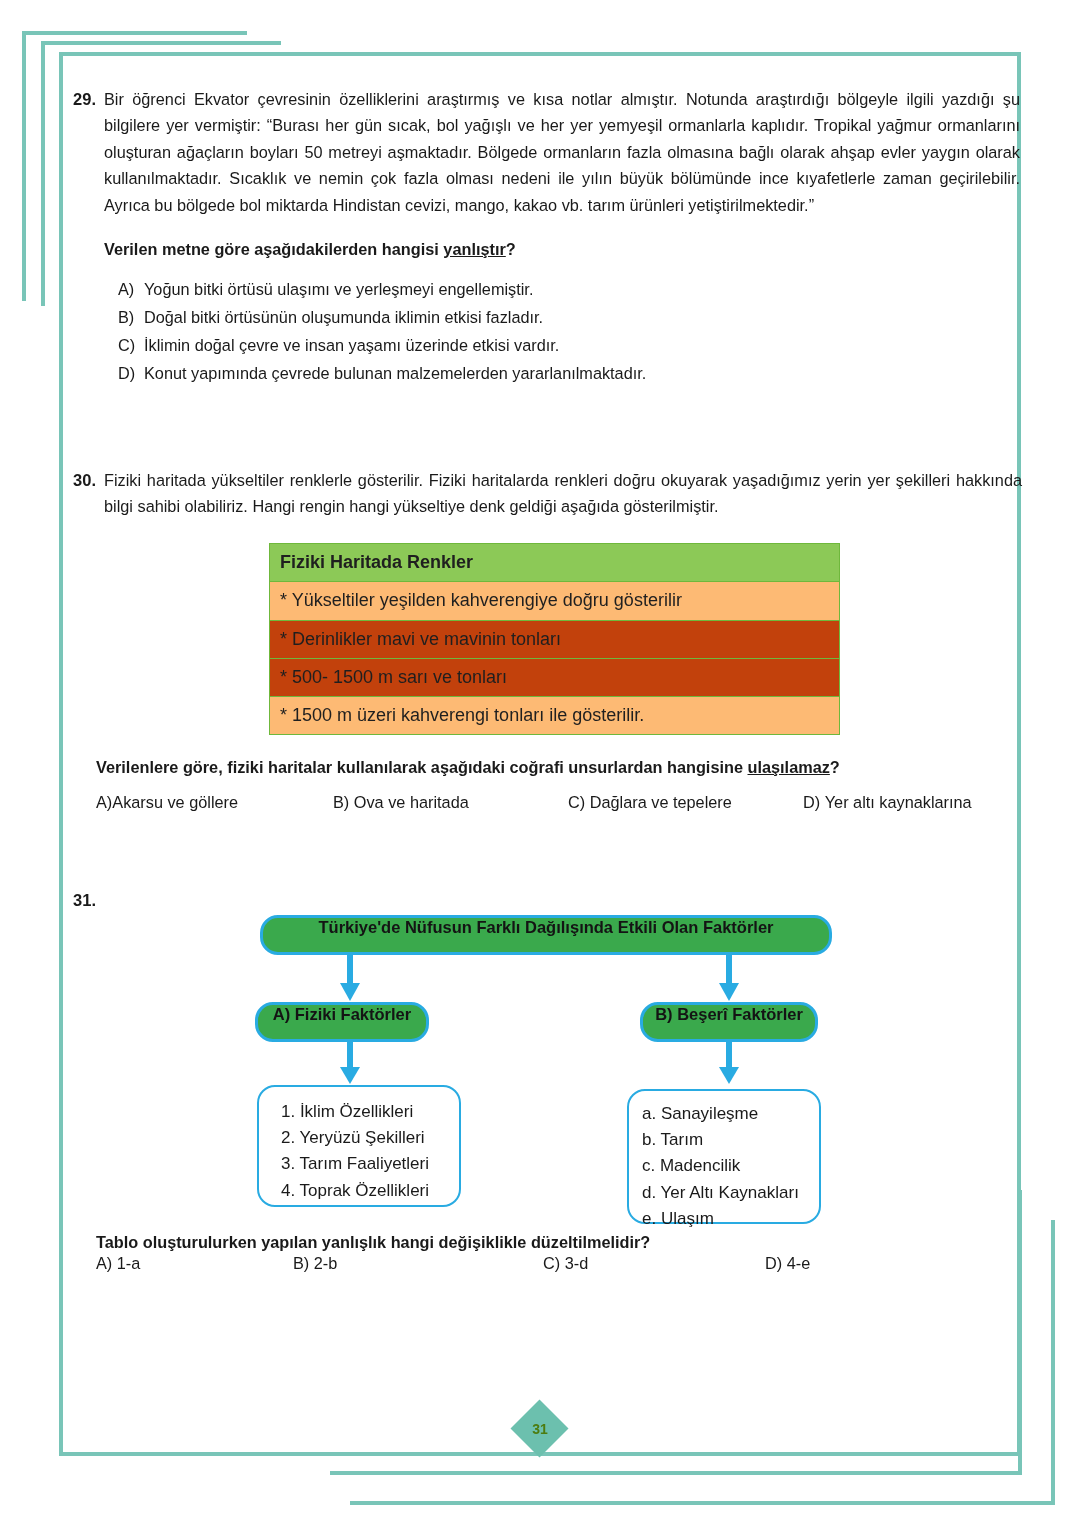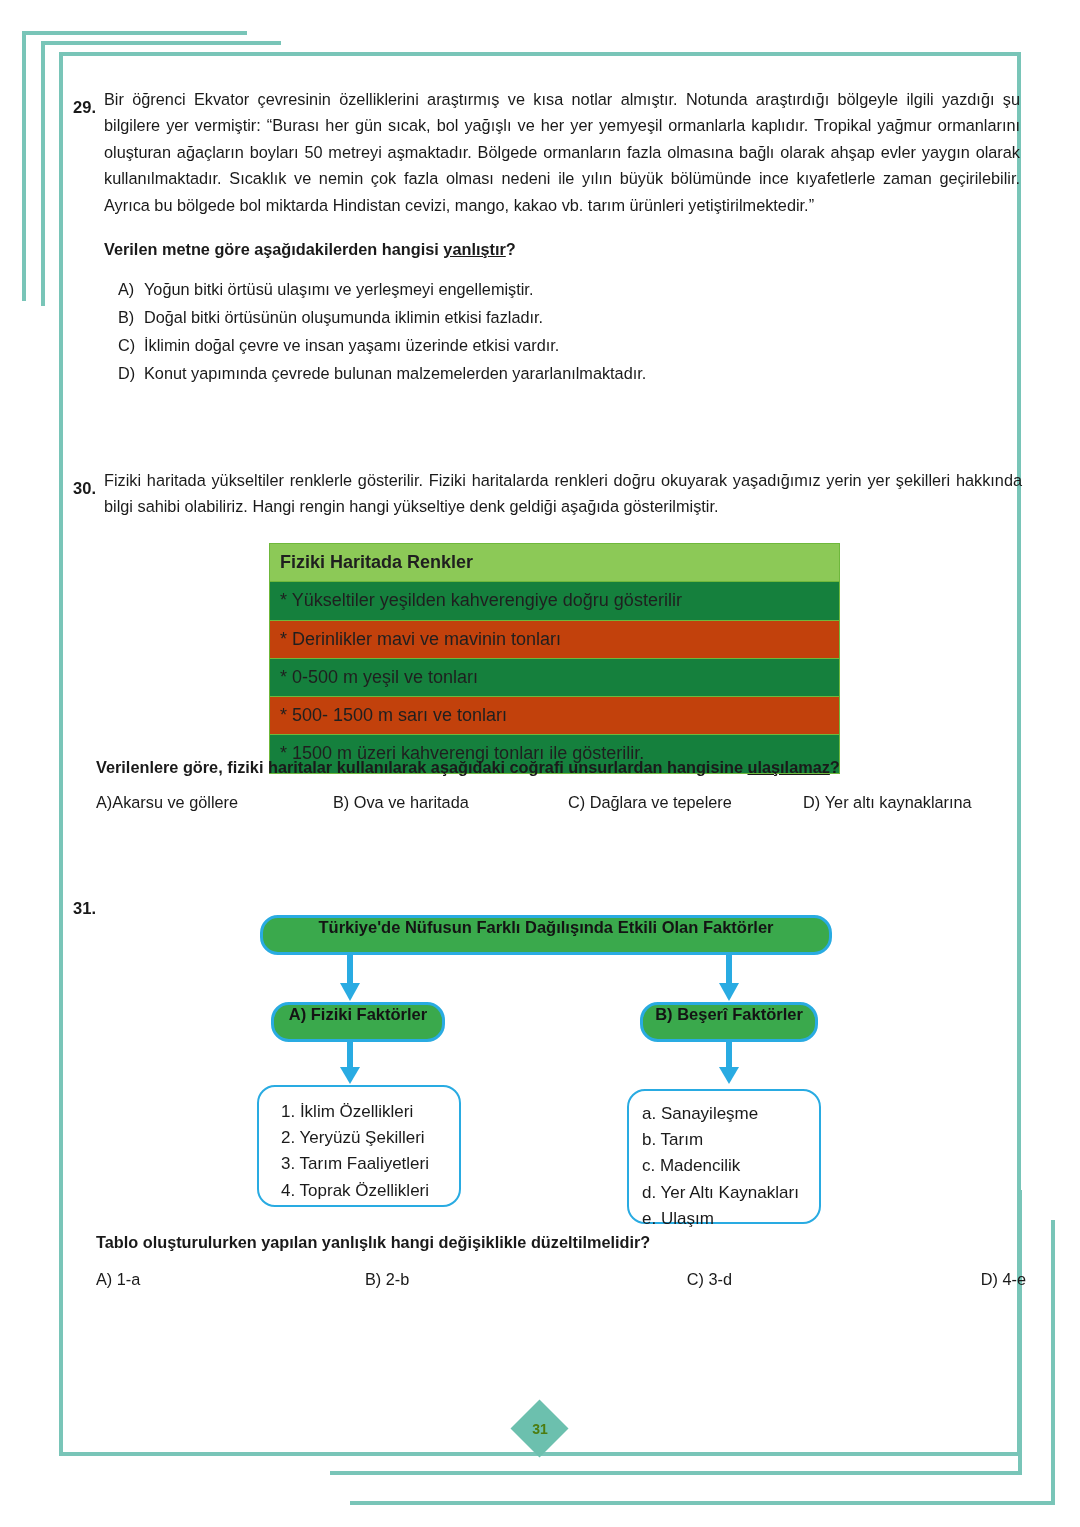--- a/index.html
+++ b/index.html
@@ -54,21 +54,20 @@
     align-items: flex-start;
   }
   .q-num {
     font-weight: bold;
     font-size: 16.5px;
     width: 36px;
     flex: 0 0 36px;
     text-align: right;
     padding-right: 8px;
     line-height: 1.62;
-    margin-top: 8px;
   }
   .q-body {
     flex: 1;
   }
   .q-text {
     font-size: 16.3px;
     line-height: 1.62;
     text-align: justify;
     text-justify: inter-word;
   }
@@ -110,21 +109,21 @@
   .renk-row {
     font-size: 18px;
     padding: 6px 24px 7px 10px;
     box-sizing: border-box;
     border-bottom: 1px solid #6fb83c;
     color: #1f1f1f;
     line-height: 1.35;
   }
   .renk-row:last-child { border-bottom: none; }
   .renk-row.dark  { background: #c2410c; }
-  .renk-row.light { background: #15803d; }
+  .renk-row.light { background: #fdba74; }
   .renk-row.head  { background: #8cc957; font-weight: bold; }
 
   
   .diagram {
     position: absolute;
     left: 0;
     top: 915px;
     width: 1080px;
     height: 310px;
   }
@@ -151,21 +150,21 @@
     font-size: 17px;
     display: block;
     text-align: left;
   }
   .dbox.plain .li {
     line-height: 1.54;
     white-space: nowrap;
   }
 
   #d-title  { left: 260px; top: 0px;   width: 572px; height: 40px; }
-  #d-left   { left: 271px; top: 87px;  width: 174px; height: 40px; }
+  #d-left   { left: 255px; top: 87px;  width: 174px; height: 40px; }
   #d-right  { left: 640px; top: 87px;  width: 178px; height: 40px; }
   #d-leftls { left: 257px; top: 170px; width: 204px; height: 122px; padding: 12px 0 0 22px; }
   #d-rightls{ left: 627px; top: 174px; width: 194px; height: 135px; padding: 10px 0 0 13px; }
 
   .arrow {
     position: absolute;
     width: 26px;
   }
   #a-tl { left: 337px; top: 40px;  height: 47px; }
   #a-tr { left: 716px; top: 40px;  height: 47px; }
@@ -245,21 +244,20 @@
       <div class="q-body">
         <div class="q-text">Fiziki haritada yükseltiler renklerle gösterilir.  Fiziki haritalarda renkleri doğru okuyarak yaşadığımız yerin yer şekilleri hakkında bilgi sahibi olabiliriz. Hangi rengin hangi yükseltiye denk geldiği aşağıda gösterilmiştir.</div>
       </div>
     </div>
   </div>
 
   <div class="renk-table">
     <div class="renk-row head">Fiziki Haritada Renkler</div>
     <div class="renk-row light">* Yükseltiler yeşilden kahverengiye doğru gösterilir</div>
     <div class="renk-row dark">* Derinlikler mavi ve mavinin tonları</div>
-    <div class="renk-row light">* 0-500 m yeşil ve tonları</div>
     <div class="renk-row dark">* 500- 1500 m sarı ve tonları</div>
     <div class="renk-row light">* 1500 m üzeri kahverengi tonları ile gösterilir.</div>
   </div>
 
   <div class="question" style="left:96px; top:758px; width:930px;">
     <div class="q-prompt" style="margin-top:0;"><span>Verilenlere göre, fiziki haritalar kullanılarak aşağıdaki coğrafi unsurlardan hangisine </span><span class="u">ulaşılamaz</span><span>?</span></div>
     <div class="opts-horiz">
       <div class="oh" style="width:237px;"><span>A)</span><span>Akarsu ve göllere</span></div>
       <div class="oh" style="width:235px;"><span>B)</span>&nbsp;<span>Ova ve haritada</span></div>
       <div class="oh" style="width:235px;"><span>C)</span>&nbsp;<span>Dağlara ve tepelere</span></div>
@@ -315,21 +313,21 @@
       <div class="li">a. Sanayileşme</div>
       <div class="li">b. Tarım</div>
       <div class="li">c. Madencilik</div>
       <div class="li">d. Yer Altı Kaynakları</div>
       <div class="li">e. Ulaşım</div>
     </div>
   </div>
 
   <div class="question" style="left:96px; top:1233px; width:930px;">
     <div class="q-prompt" style="margin-top:0;">Tablo oluşturulurken yapılan yanlışlık hangi değişiklikle düzeltilmelidir?</div>
-    <div class="opts-horiz" style="margin-top:18px;justify-content:space-between;">
+    <div class="opts-horiz" style="margin-top:2px;">
       <div class="oh" style="width:197px;"><span>A)</span>&nbsp;<span>1-a</span></div>
       <div class="oh" style="width:250px;"><span>B)</span>&nbsp;<span>2-b</span></div>
       <div class="oh" style="width:222px;"><span>C)</span>&nbsp;<span>3-d</span></div>
       <div class="oh"><span>D)</span>&nbsp;<span>4-e</span></div>
     </div>
   </div>
 
   <div class="pagenum-wrap">
     <div class="pagenum-diamond"></div>
     <div class="pagenum-text">31</div>

